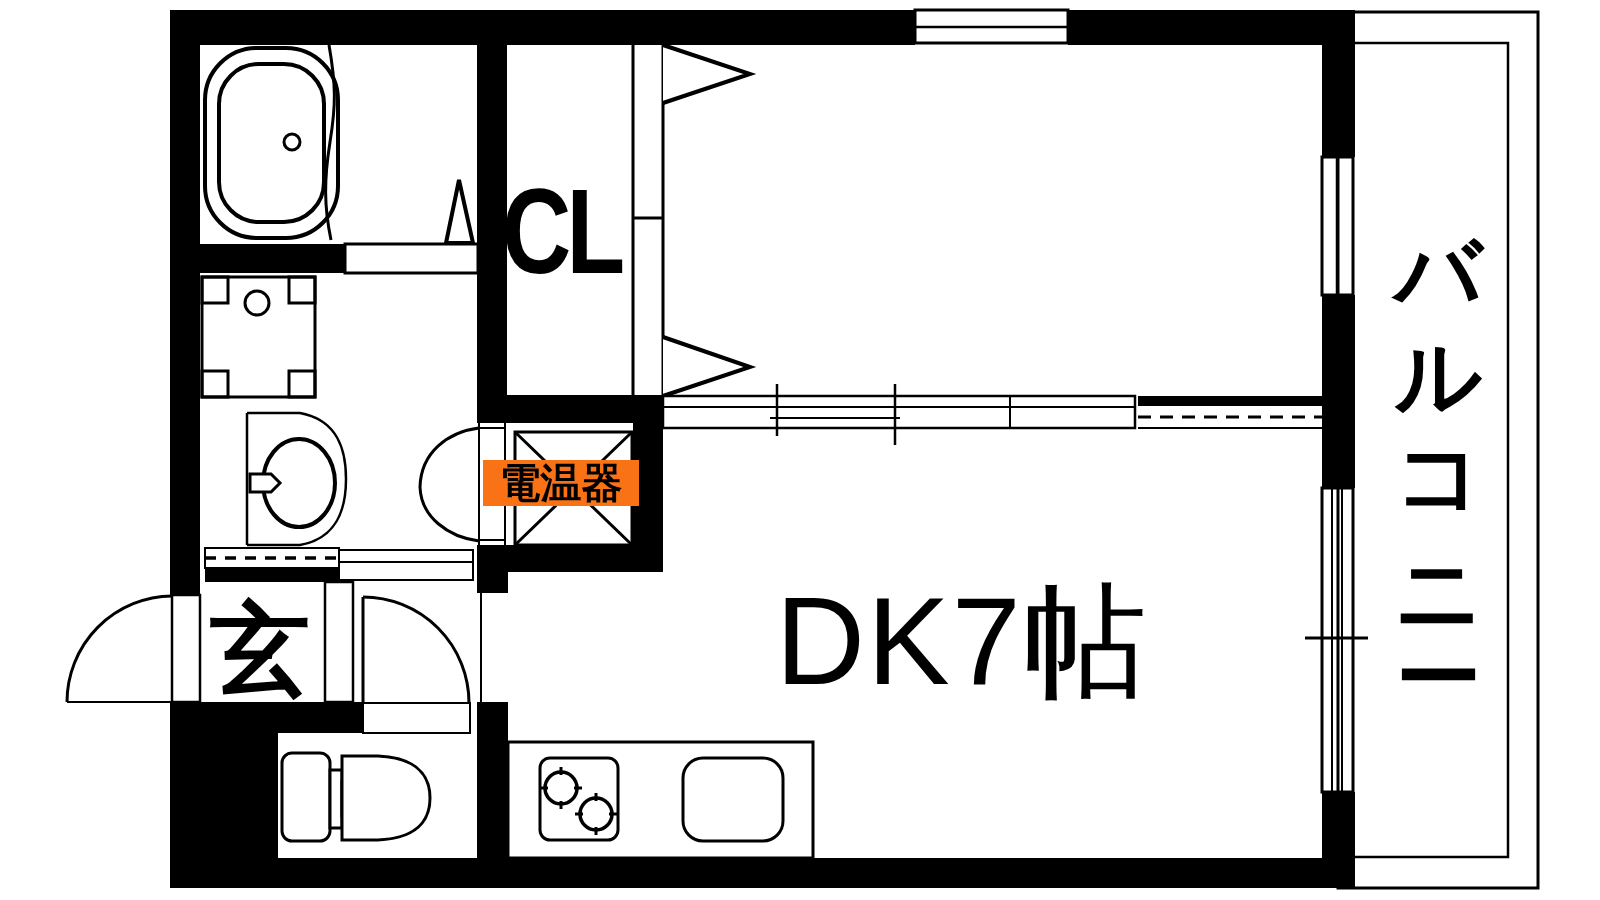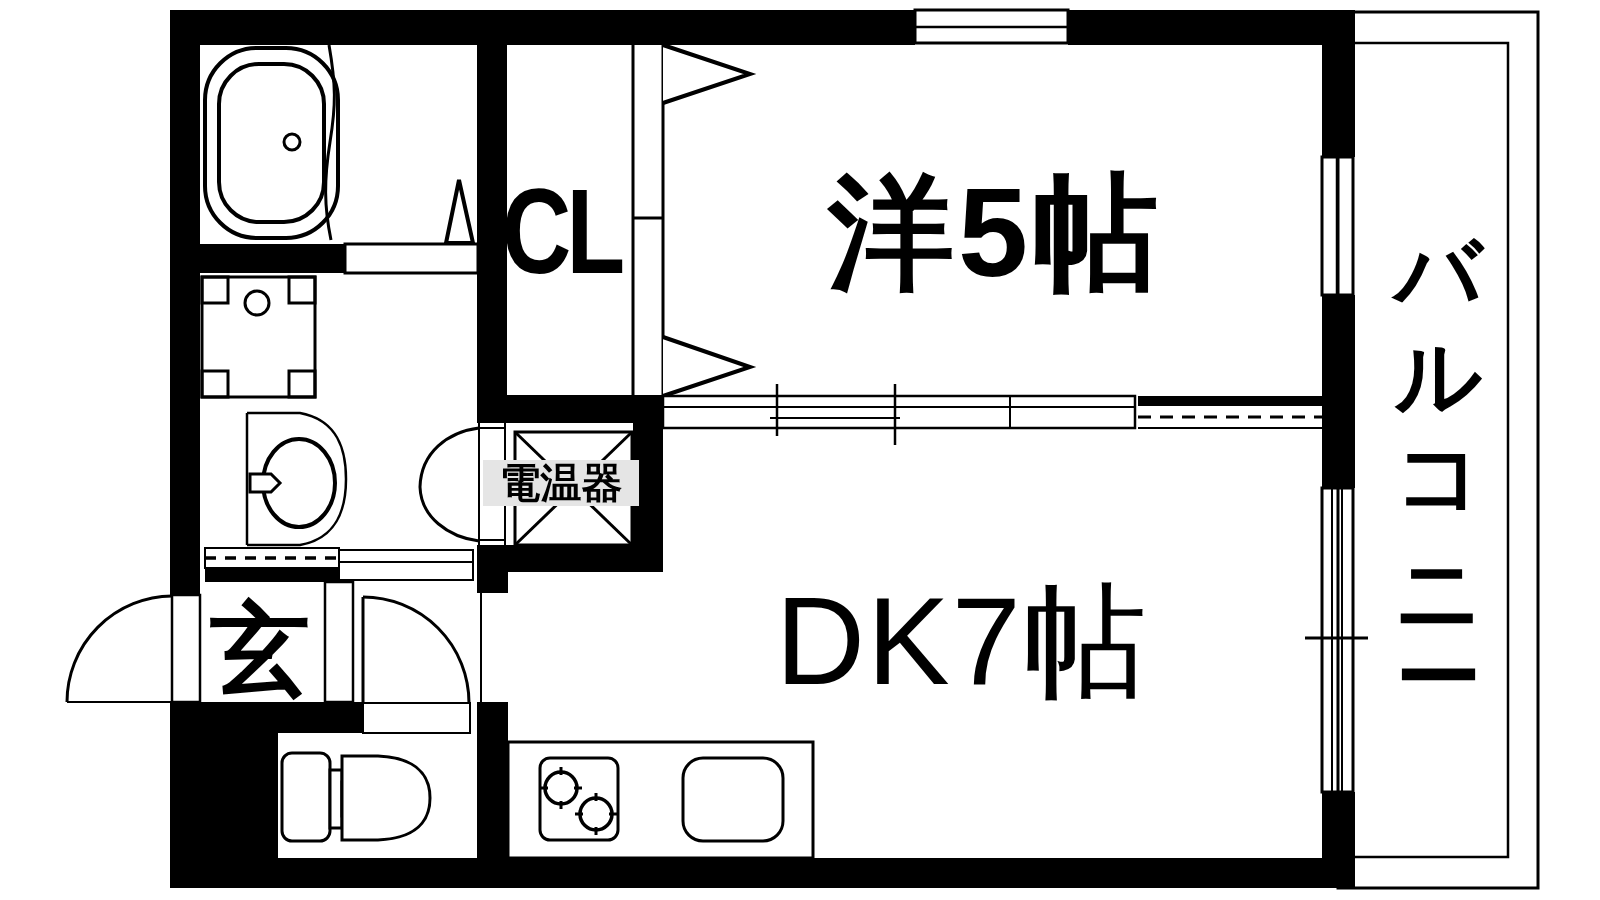--- a/index.html
+++ b/index.html
@@ -7,21 +7,21 @@
     position:relative;width:1600px;height:900px;background:#ffffff;overflow:hidden;
     font-family:"Liberation Sans","DejaVu Sans",sans-serif;color:#000;
   }
   .canvas svg{position:absolute;left:0;top:0;}
   .lbl{position:absolute;color:#000;white-space:nowrap;}
   .lbl-cl{left:502px;top:162px;font-size:120px;font-weight:bold;letter-spacing:-6px;transform:scaleX(0.80);transform-origin:left top;}
   .lbl-west{left:795px;top:150px;width:400px;text-align:center;font-size:126px;font-weight:600;letter-spacing:4px;}
   .lbl-dk{left:762px;top:560px;width:400px;text-align:center;font-size:124px;font-weight:400;letter-spacing:2px;}
   .lbl-balcony{left:1382px;top:176px;height:560px;writing-mode:vertical-rl;text-orientation:mixed;font-size:86px;font-weight:600;letter-spacing:16px;}
   .lbl-genkan{left:210px;top:584px;font-size:100px;font-weight:700;}
-  .lbl-heater{left:483px;top:460px;width:156px;text-align:center;font-size:41px;font-weight:700;background:#e5e5e5;line-height:46px;}
+  .lbl-heater{left:483px;top:460px;width:156px;text-align:center;font-size:41px;font-weight:700;background:#f97316;line-height:46px;}
 </style>
 </head>
 <body>
 
 <div class="canvas">
 
 <svg width="1600" height="900" viewBox="0 0 1600 900">
 
   <g fill="#000000" stroke="none">
     <rect x="170" y="10" width="745" height="35"></rect>
@@ -172,19 +172,18 @@
       <circle cx="596" cy="814" r="16" stroke-width="3.5"></circle>
       <line x1="596" y1="793" x2="596" y2="801" stroke-width="3"></line>
       <line x1="596" y1="827" x2="596" y2="835" stroke-width="3"></line>
       <line x1="575" y1="814" x2="583" y2="814" stroke-width="3"></line>
       <line x1="609" y1="814" x2="617" y2="814" stroke-width="3"></line>
     </g>
     <rect x="683" y="758" rx="20" width="100" height="83" stroke-width="3"></rect>
   </g>
 </svg>
 
-  <div class="lbl lbl-west">洋5帖</div>
   <div class="lbl lbl-dk">DK7帖</div>
   <div class="lbl lbl-cl">CL</div>
   <div class="lbl lbl-balcony">バルコニー</div>
   <div class="lbl lbl-genkan">玄</div>
   <div class="lbl lbl-heater">電温器</div>
 </div>
 
 </body></html>

